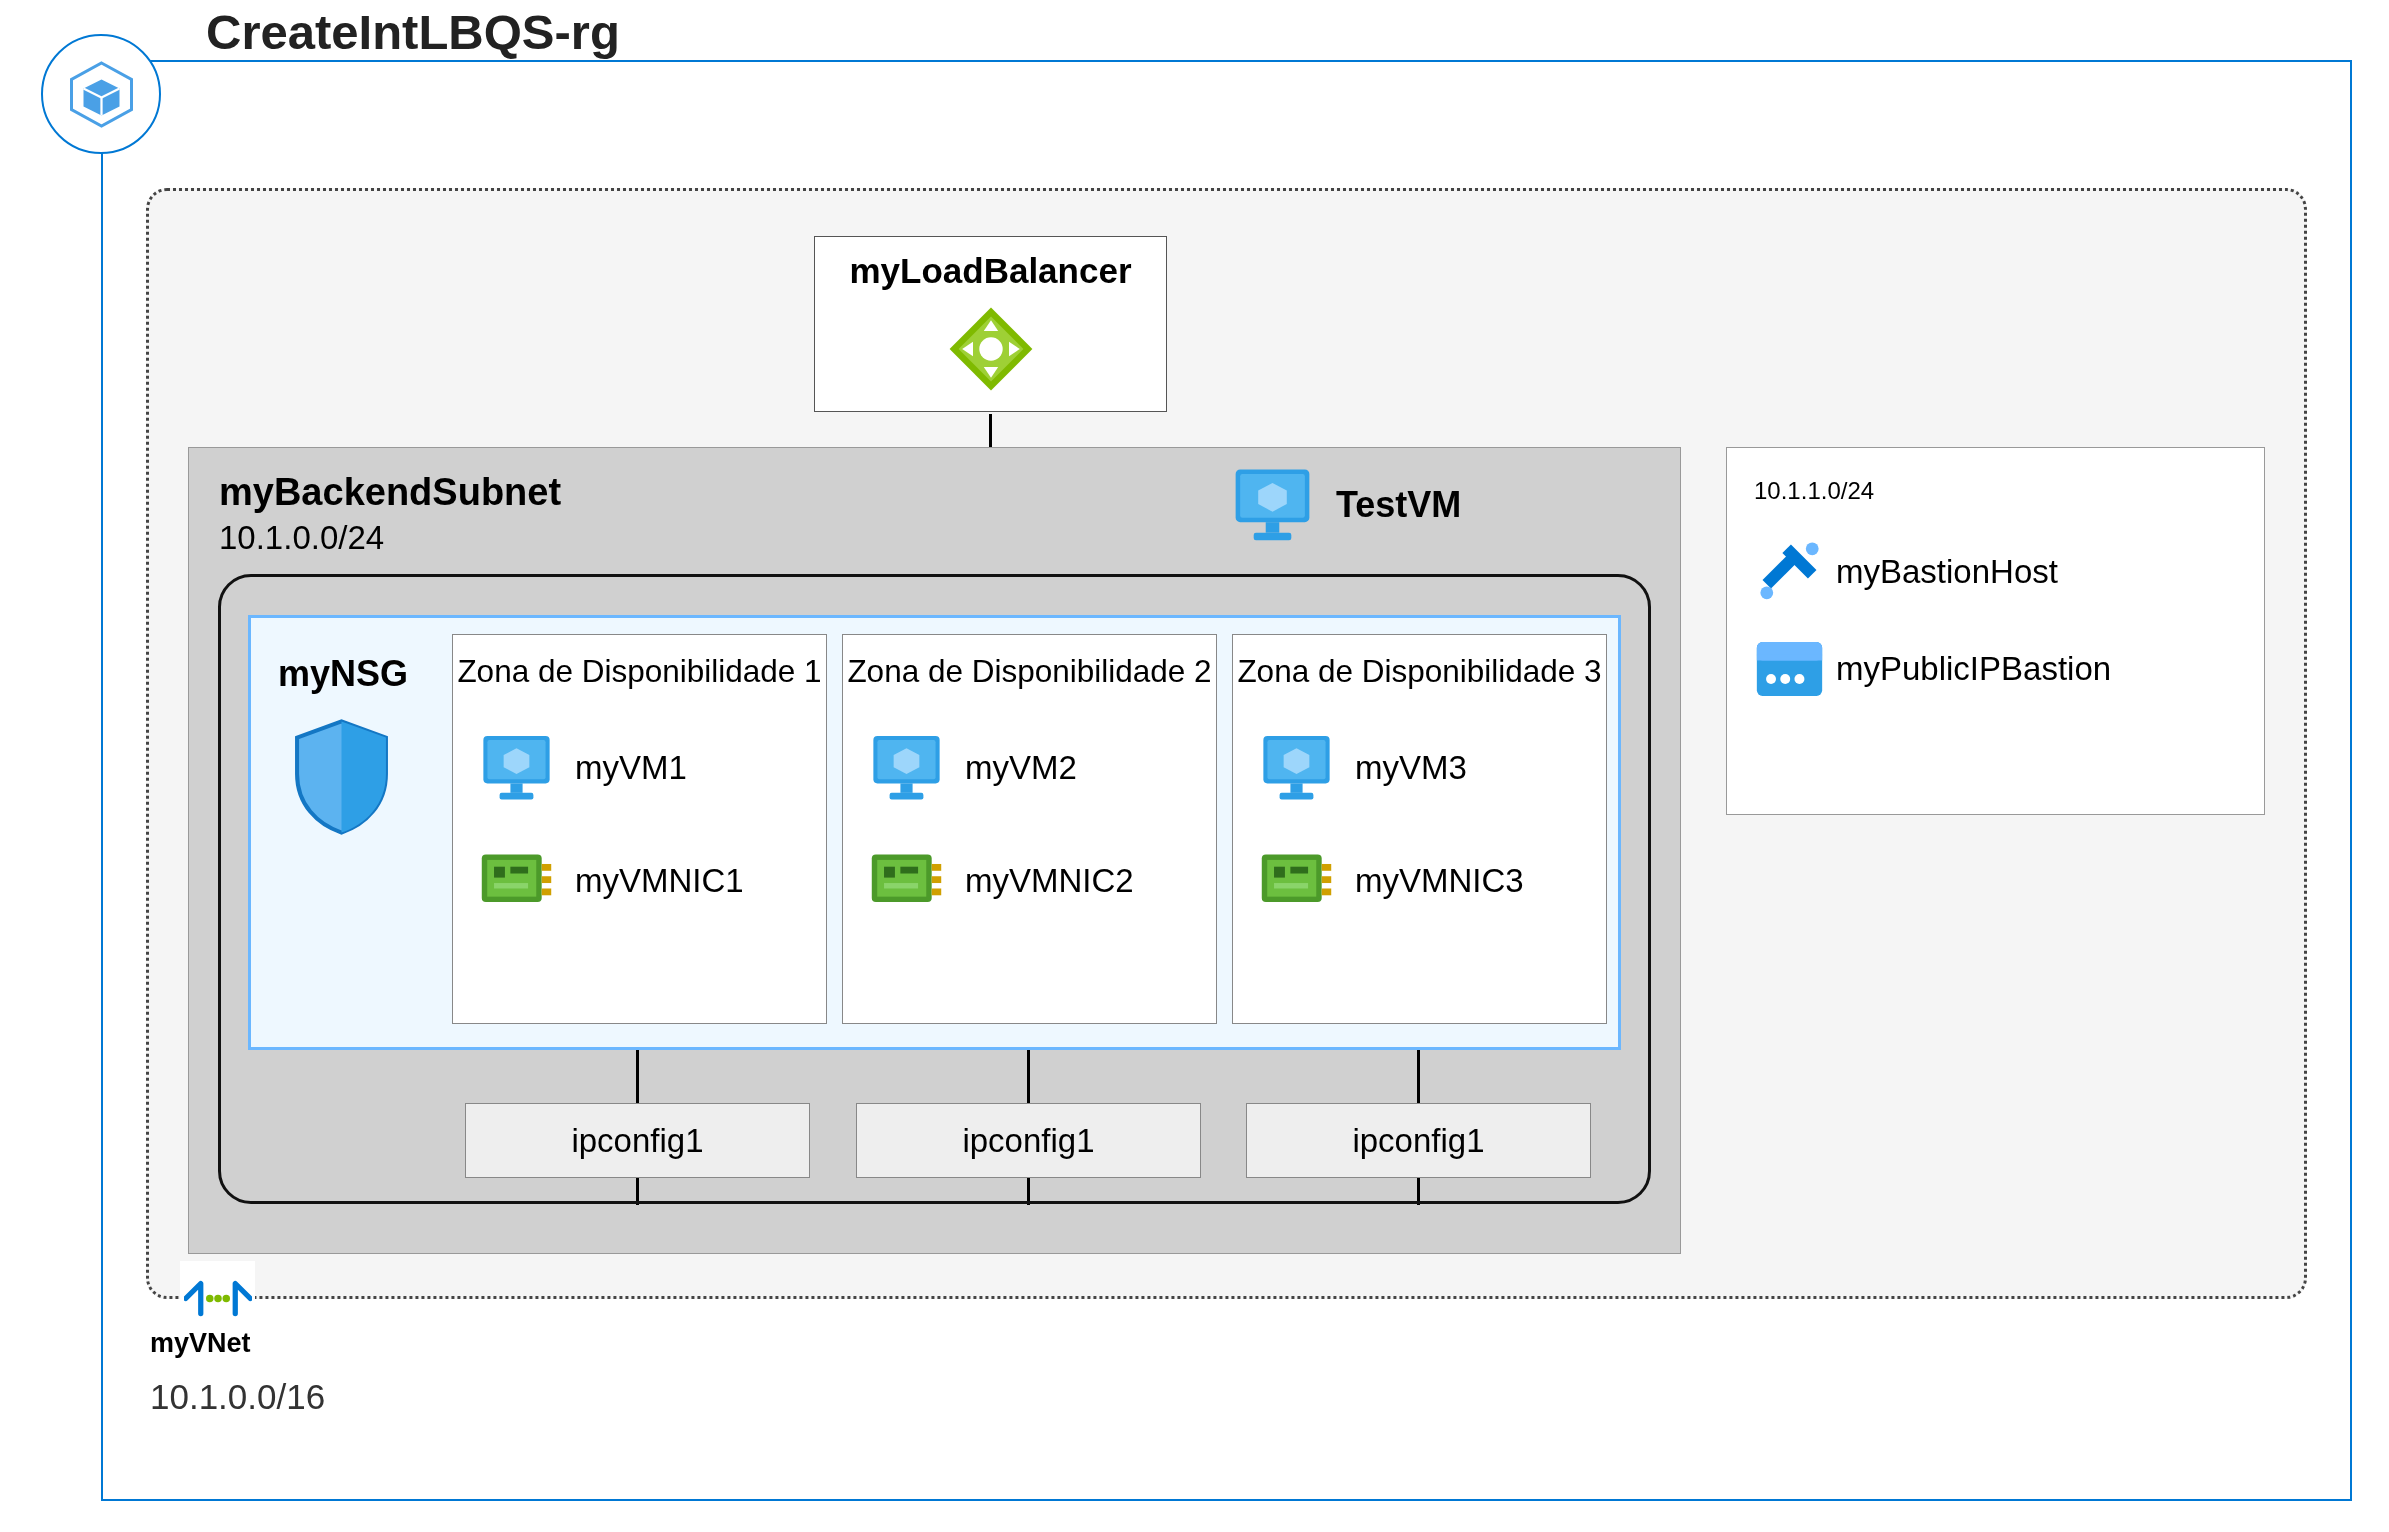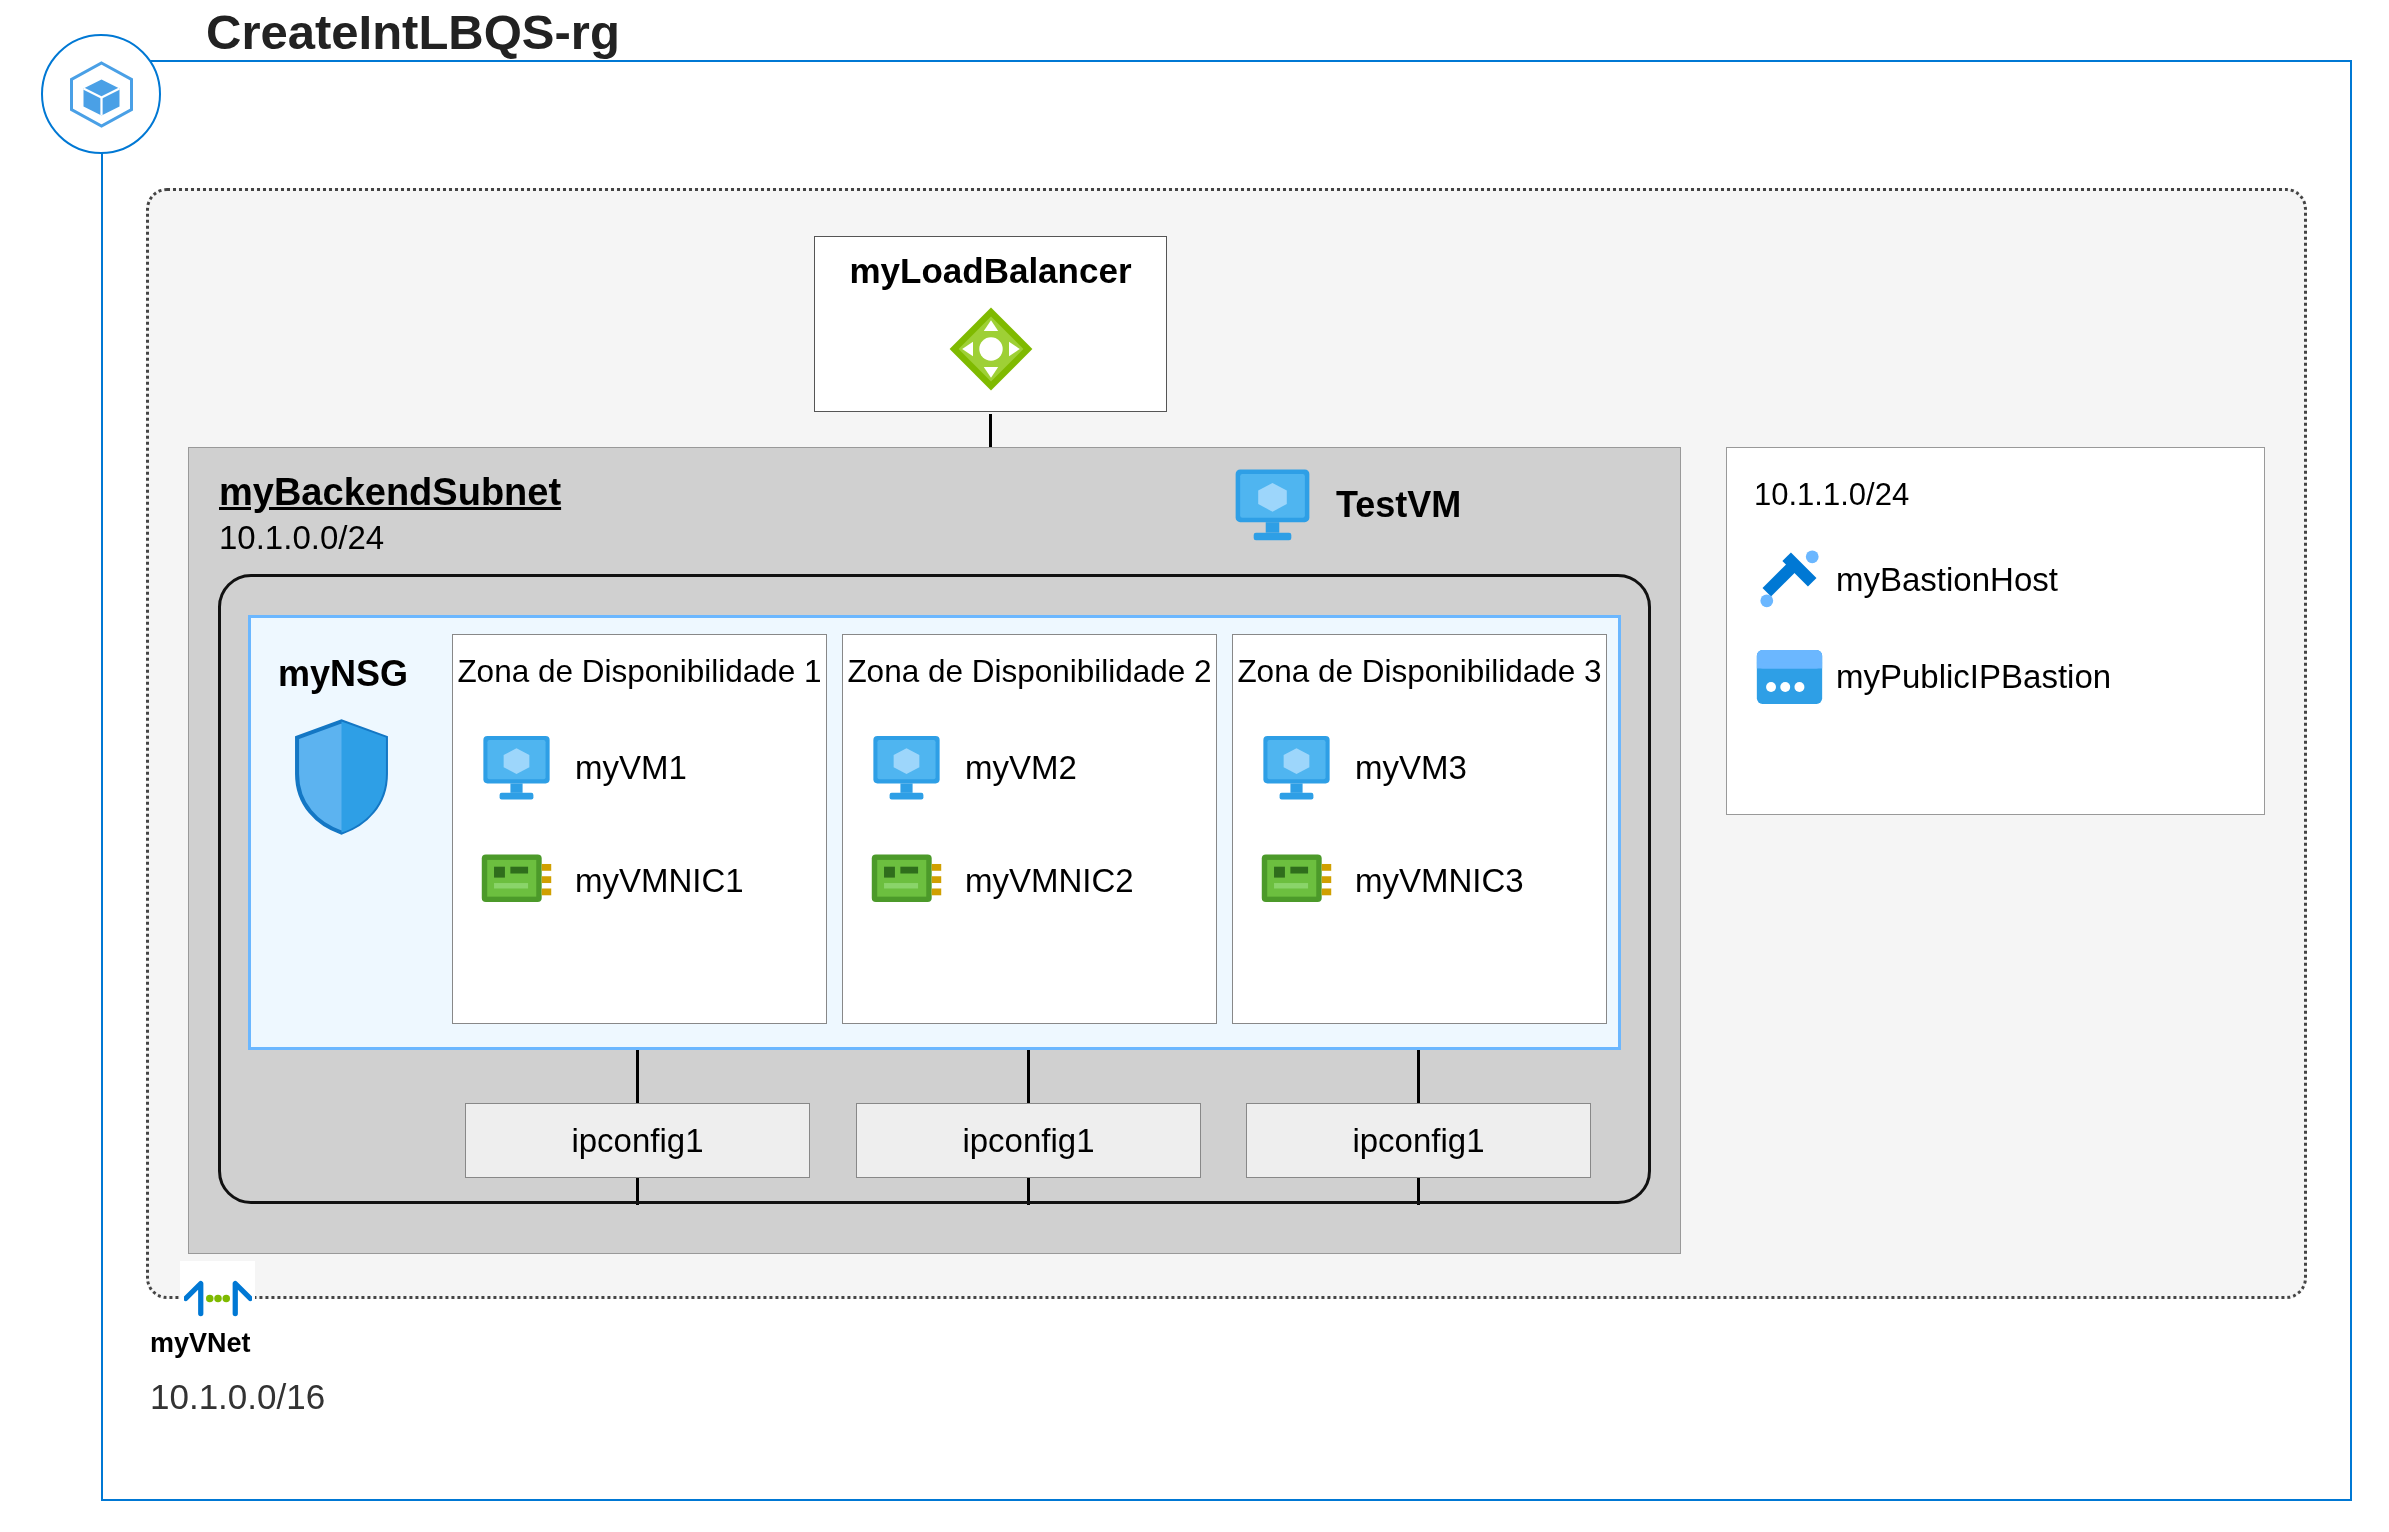--- a/index.html
+++ b/index.html
@@ -90,21 +90,21 @@
   .lb-title { font-size: 35px; font-weight: 600; margin-bottom: 13.5px; }
   .backend-subnet {
     position: absolute;
     left: 188px;
     top: 447px;
     width: 1493px;
     height: 807px;
     background: #d0d0d0;
     border: 1.5px solid #999;
   }
-  .backend-title { position: absolute; left: 30px; top: 22.5px; font-size: 38px; font-weight: 600; text-decoration: underline; }
+  .backend-title { position: absolute; left: 30px; top: 22.5px; font-size: 38px; font-weight: 600; }
   .backend-cidr  { position: absolute; left: 30px; top: 71px; font-size: 33px; }
   .testvm-icon { position: absolute; left: 1231px; top: 465px; }
   .testvm-label { position: absolute; left: 1336px; top: 484px; font-size: 36px; font-weight: 600; }
   .inner-rounded {
     position: absolute;
     left: 218px;
     top: 574px;
     width: 1433px;
     height: 630px;
     border: 3px solid #111;
@@ -155,21 +155,21 @@
     position: absolute;
     left: 1726px;
     top: 447px;
     width: 539px;
     height: 368px;
     background: #fff;
     border: 1.5px solid #999;
     padding: 22.5px 27px;
   }
   .bastion-title { font-size: 38px; font-weight: 600; }
-  .bastion-cidr  { font-size: 31px; margin-top: 6px; }
+  .bastion-cidr  { font-size: 24px; margin-top: 6px; }
   .bastion-row { display: flex; align-items: center; gap: 11px; margin-top: 31.5px; }
   .bastion-row span { font-size: 33px; }
   .conn { position: absolute; background: #000; }
   .conn-lb-v   { left: 989px; top: 414px;  width: 3px;  height: 161px; }
   .conn-az1-v  { left: 636px;  top: 1026px; width: 3px;  height: 179px; }
   .conn-az2-v  { left: 1027px; top: 1026px; width: 3px;  height: 179px; }
   .conn-az3-v  { left: 1417px; top: 1026px; width: 3px;  height: 179px; }
   .icon-svg { display: block; }
 </style>
 </head>

